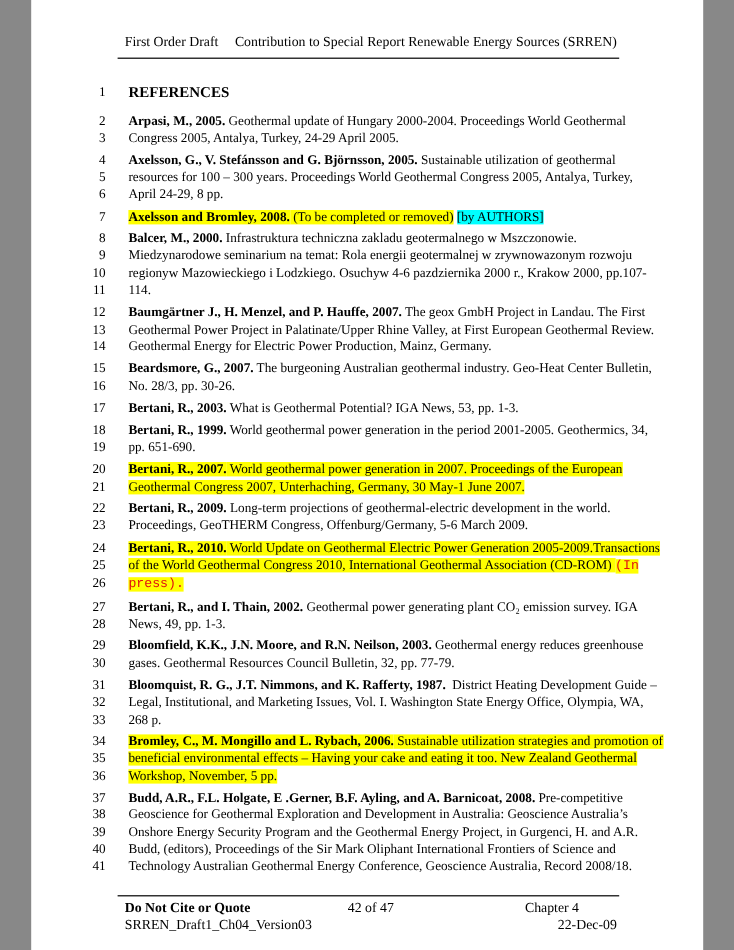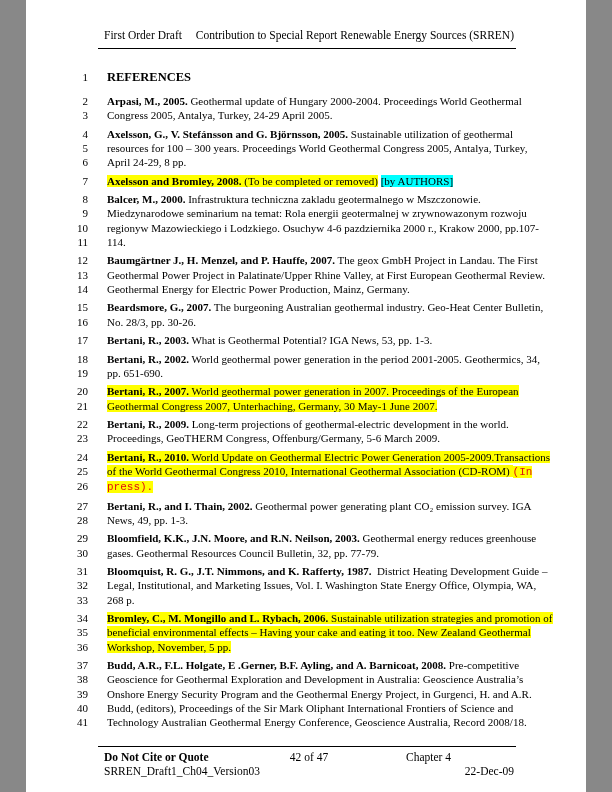--- a/index.html
+++ b/index.html
@@ -13,21 +13,21 @@
     display:flex;justify-content:space-between;font-size:11.5px;
   }
   .rule-top{position:absolute;top:48px;left:72px;right:70px;border-top:1.2px solid #000;}
   .rule-bottom{position:absolute;top:746px;left:72px;right:70px;border-top:1.2px solid #000;}
   .footer1{
     position:absolute;top:751px;left:78px;right:72px;
     display:flex;font-size:11.5px;gap:43px;
   }
   .footer1 .fl{flex:1;text-align:left;font-weight:bold;}
   .footer1 .fc{flex:1;text-align:center;}
-  .footer1 .fr{flex:1;text-align:left;}
+  .footer1 .fr{flex:1;text-align:center;}
   .footer2{
     position:absolute;top:765px;left:78px;right:72px;
     display:flex;justify-content:space-between;font-size:11.5px;
   }
   .content{position:absolute;top:64px;left:32px;right:30px;}
   .row{display:flex;line-height:14.35px;font-size:11px;}
   .row.para{margin-top:4px;}
   .row.h{margin:6px 0 9px 0;font-size:12.5px;line-height:15px;}
   .num{flex:0 0 30px;text-align:right;padding-right:19px;font-size:11px;}
   .txt{white-space:pre;}
@@ -112,21 +112,21 @@
       <div class="row">
         <span class="num">16</span>
         <span class="txt"><span class="seg">No. 28/3, pp. 30-26.</span></span>
       </div>
       <div class="row para">
         <span class="num">17</span>
         <span class="txt"><span class="seg b">Bertani, R., 2003.</span><span class="seg"> What is Geothermal Potential? IGA News, 53, pp. 1-3.</span></span>
       </div>
       <div class="row para">
         <span class="num">18</span>
-        <span class="txt"><span class="seg b">Bertani, R., 2002.</span><span class="seg"> World geothermal power generation in the period 2001-2005. Geothermics, 34,</span></span>
+        <span class="txt"><span class="seg b">Bertani, R., 1999.</span><span class="seg"> World geothermal power generation in the period 2001-2005. Geothermics, 34,</span></span>
       </div>
       <div class="row">
         <span class="num">19</span>
         <span class="txt"><span class="seg">pp. 651-690.</span></span>
       </div>
       <div class="row para">
         <span class="num">20</span>
         <span class="txt"><span class="seg b hy">Bertani, R., 2007.</span><span class="seg hy"> World geothermal power generation in 2007. Proceedings of the European</span></span>
       </div>
       <div class="row">

